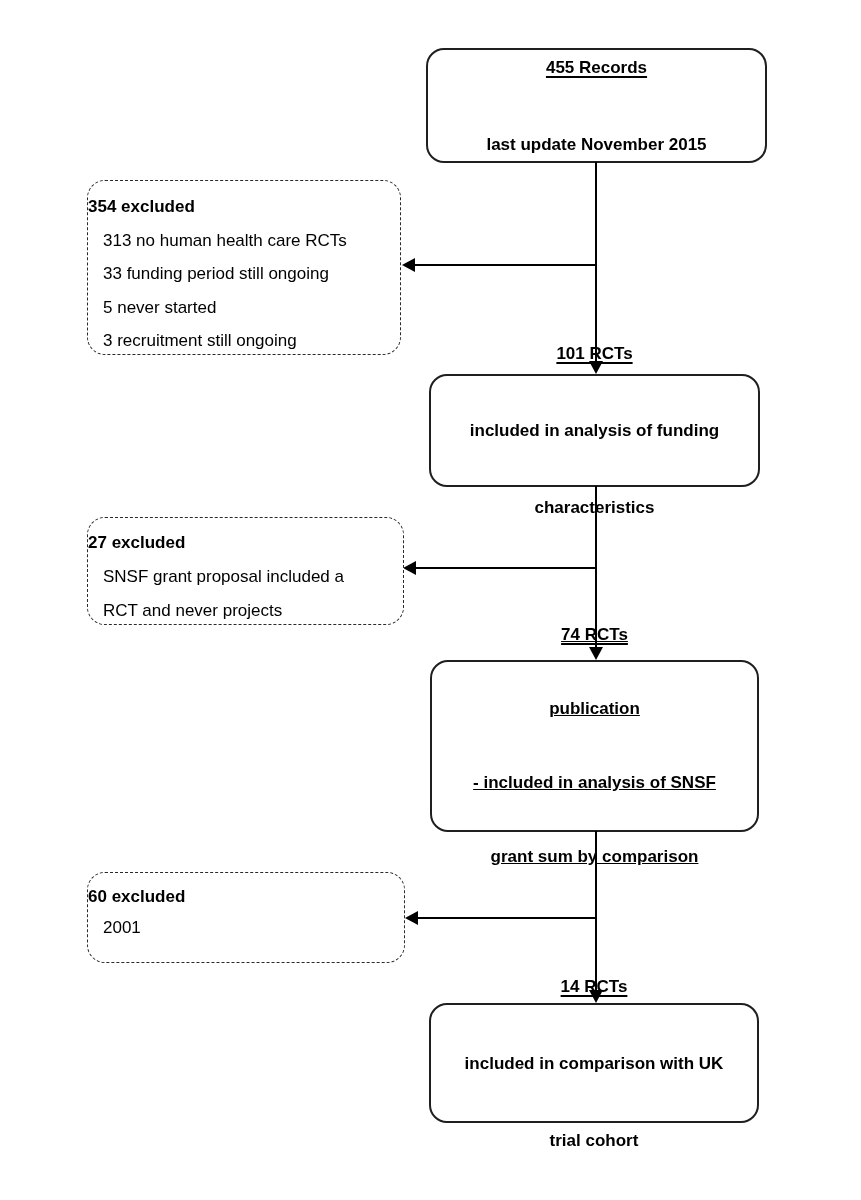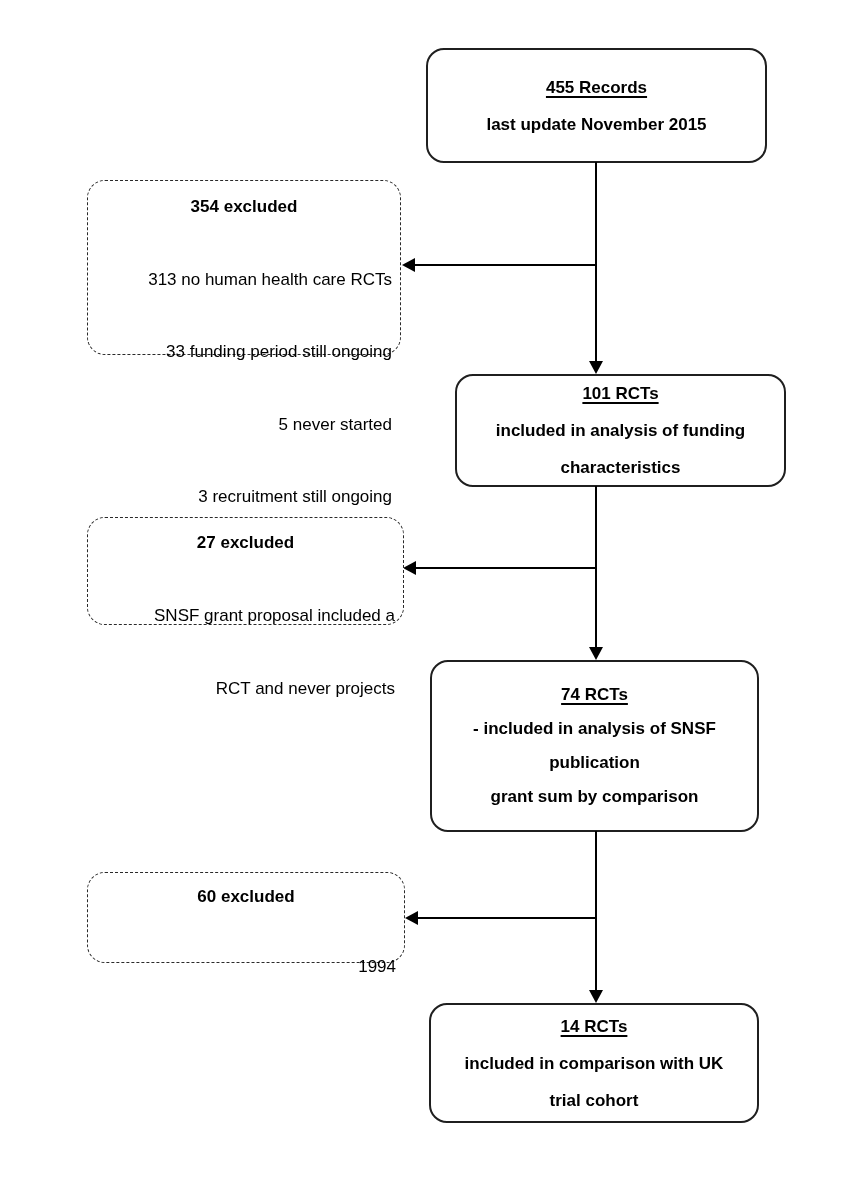--- a/index.html
+++ b/index.html
@@ -15,50 +15,50 @@
     background: #ffffff;
     overflow: hidden;
   }
   
   .flow-box {
     position: absolute;
     box-sizing: border-box;
     border-radius: 18px;
     color: #000000;
     background: #ffffff;
+    gap: 40px;
   }
   .solid-box {
     border: 2px solid #1f1f1f;
     display: flex;
     flex-direction: column;
     justify-content: center;
     text-align: center;
     font-weight: bold;
     font-size: 17px;
   }
   .dashed-box {
     border: 1.5px dashed #2a2a2a;
     font-size: 17px;
   }
   .lines-3 { line-height: 37px; }
-  .lines-5 { line-height: 34px; }
+  .lines-5 { line-height: 34px; text-decoration: underline; }
   .box-heading {
     text-decoration: underline;
     text-decoration-thickness: 2px;
     text-underline-offset: 3px;
   }
   .excl-heading {
     font-weight: bold;
-    text-align: center;
+    text-align: left;
   }
   .excl-item {
-    text-align: right;
+    text-align: left;
     padding-left: 15px;
     padding-right: 8px;
-    margin-top: 39px;
   }
   .excl-354 { padding-top: 9px;  line-height: 33.5px; }
   .excl-27  { padding-top: 8px;  line-height: 34px; }
   .excl-60  { padding-top: 8px;  line-height: 31px; }
   
   .vline {
     position: absolute;
     width: 2px;
     background: #000000;
   }
@@ -98,52 +98,52 @@
   <div class="arrow-left" style="left:402px; top:258px;"></div>
 
   <div class="flow-box dashed-box excl-354" style="left:87px; top:180px; width:314px; height:175px;">
     <div class="excl-heading">354 excluded</div>
     <div class="excl-item">313 no human health care RCTs</div>
     <div class="excl-item">33 funding period still ongoing</div>
     <div class="excl-item">5 never started</div>
     <div class="excl-item">3 recruitment still ongoing</div>
   </div>
 
-  <div class="flow-box solid-box lines-3" style="left:455px; top:374px; width:331px; height:113px;">
+  <div class="flow-box solid-box lines-3" style="left:429px; top:374px; width:331px; height:113px;">
     <div class="box-heading">101 RCTs</div>
     <div>included in analysis of funding</div>
     <div>characteristics</div>
   </div>
 
   <div class="vline" style="left:595px; top:486px; height:162px;"></div>
   <div class="arrow-down" style="left:589px; top:647px;"></div>
   <div class="hline" style="left:415px; top:567px; width:182px;"></div>
   <div class="arrow-left" style="left:403px; top:561px;"></div>
 
   <div class="flow-box dashed-box excl-27" style="left:87px; top:517px; width:317px; height:108px;">
     <div class="excl-heading">27 excluded</div>
     <div class="excl-item">SNSF grant proposal included a</div>
     <div class="excl-item">RCT and never projects</div>
   </div>
 
   <div class="flow-box solid-box lines-5" style="left:430px; top:660px; width:329px; height:172px;">
     <div class="box-heading">74 RCTs</div>
+    <div>publication</div>
     <div>- included in analysis of SNSF</div>
-    <div>publication</div>
     <div>grant sum by comparison</div>
   </div>
 
   <div class="vline" style="left:595px; top:831px; height:160px;"></div>
   <div class="arrow-down" style="left:589px; top:990px;"></div>
   <div class="hline" style="left:417px; top:917px; width:180px;"></div>
   <div class="arrow-left" style="left:405px; top:911px;"></div>
 
   <div class="flow-box dashed-box excl-60" style="left:87px; top:872px; width:318px; height:91px;">
     <div class="excl-heading">60 excluded</div>
-    <div class="excl-item">1994</div>
+    <div class="excl-item">2001</div>
   </div>
 
   <div class="flow-box solid-box lines-3" style="left:429px; top:1003px; width:330px; height:120px;">
     <div class="box-heading">14 RCTs</div>
     <div>included in comparison with UK</div>
     <div>trial cohort</div>
   </div>
 
 </div>
 

